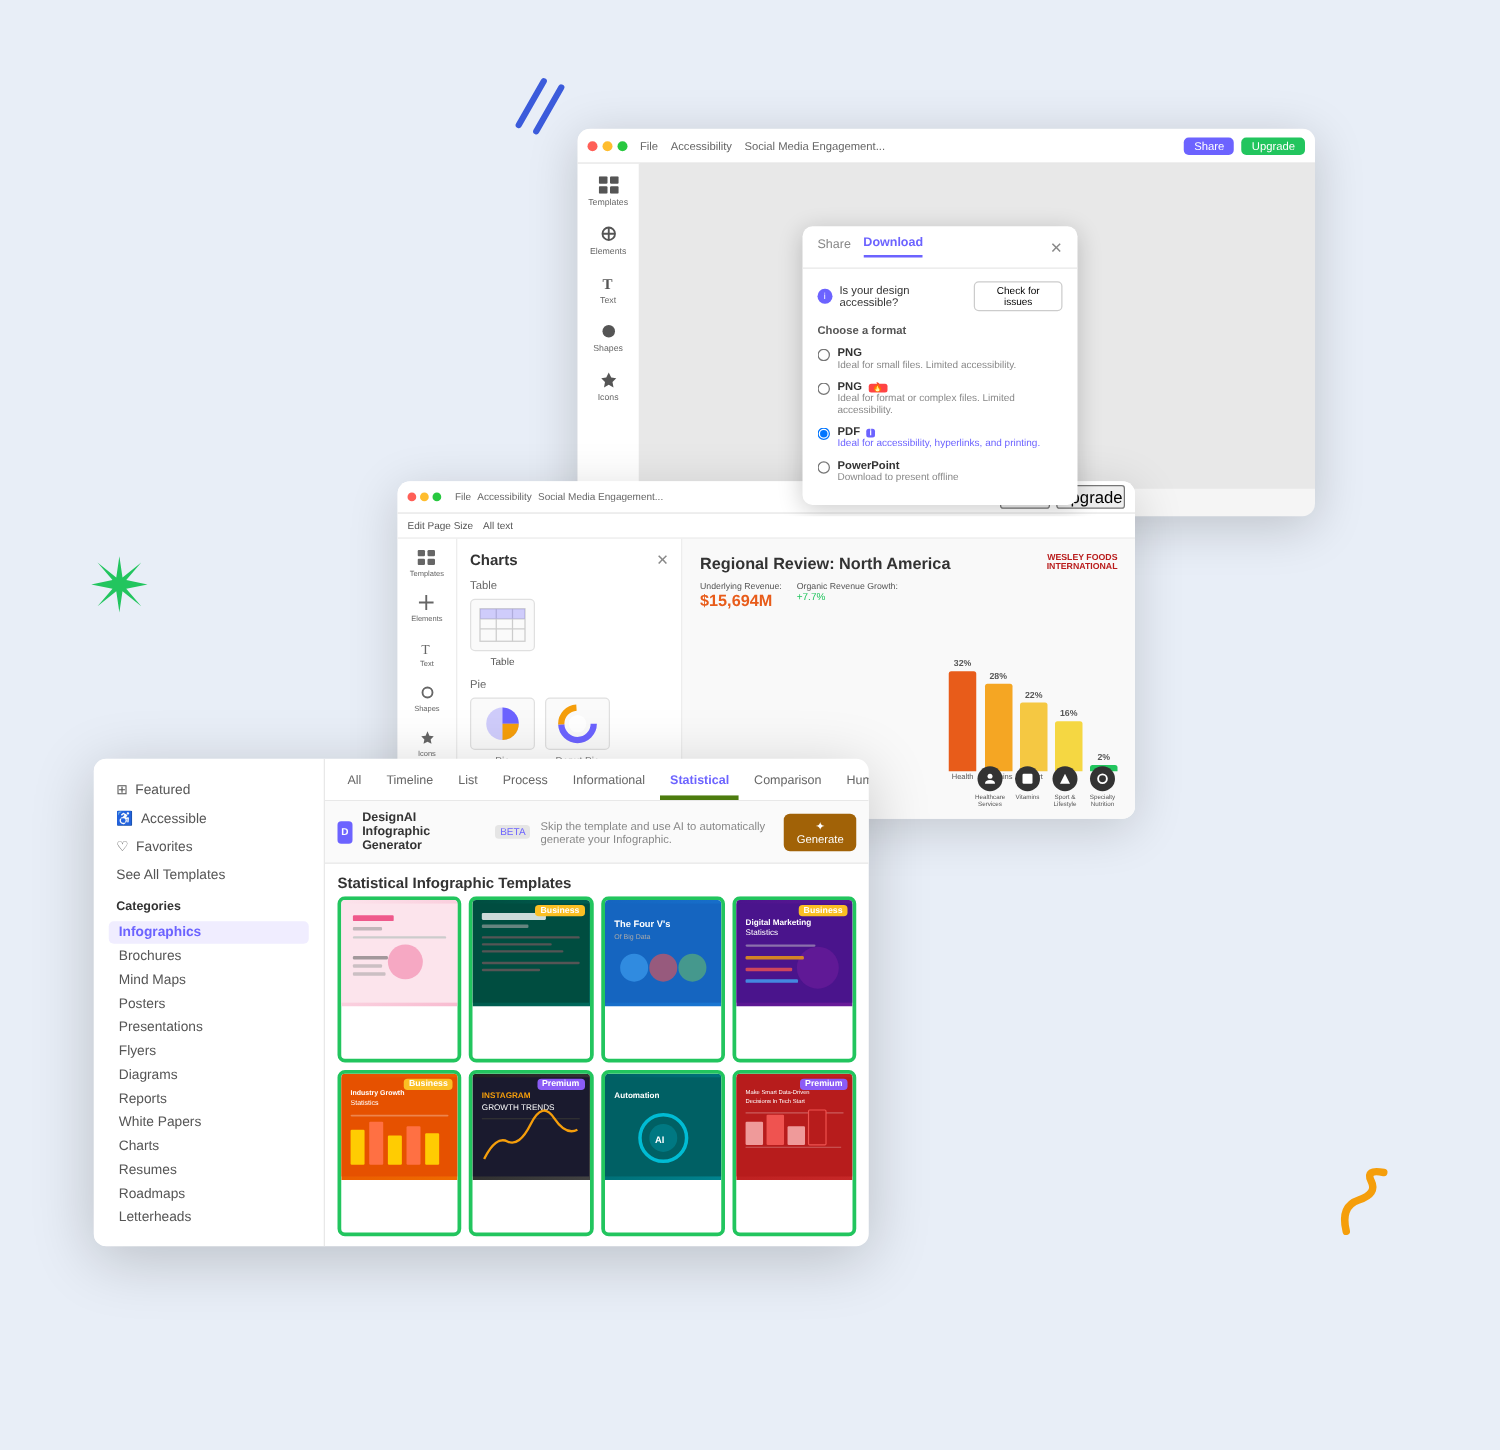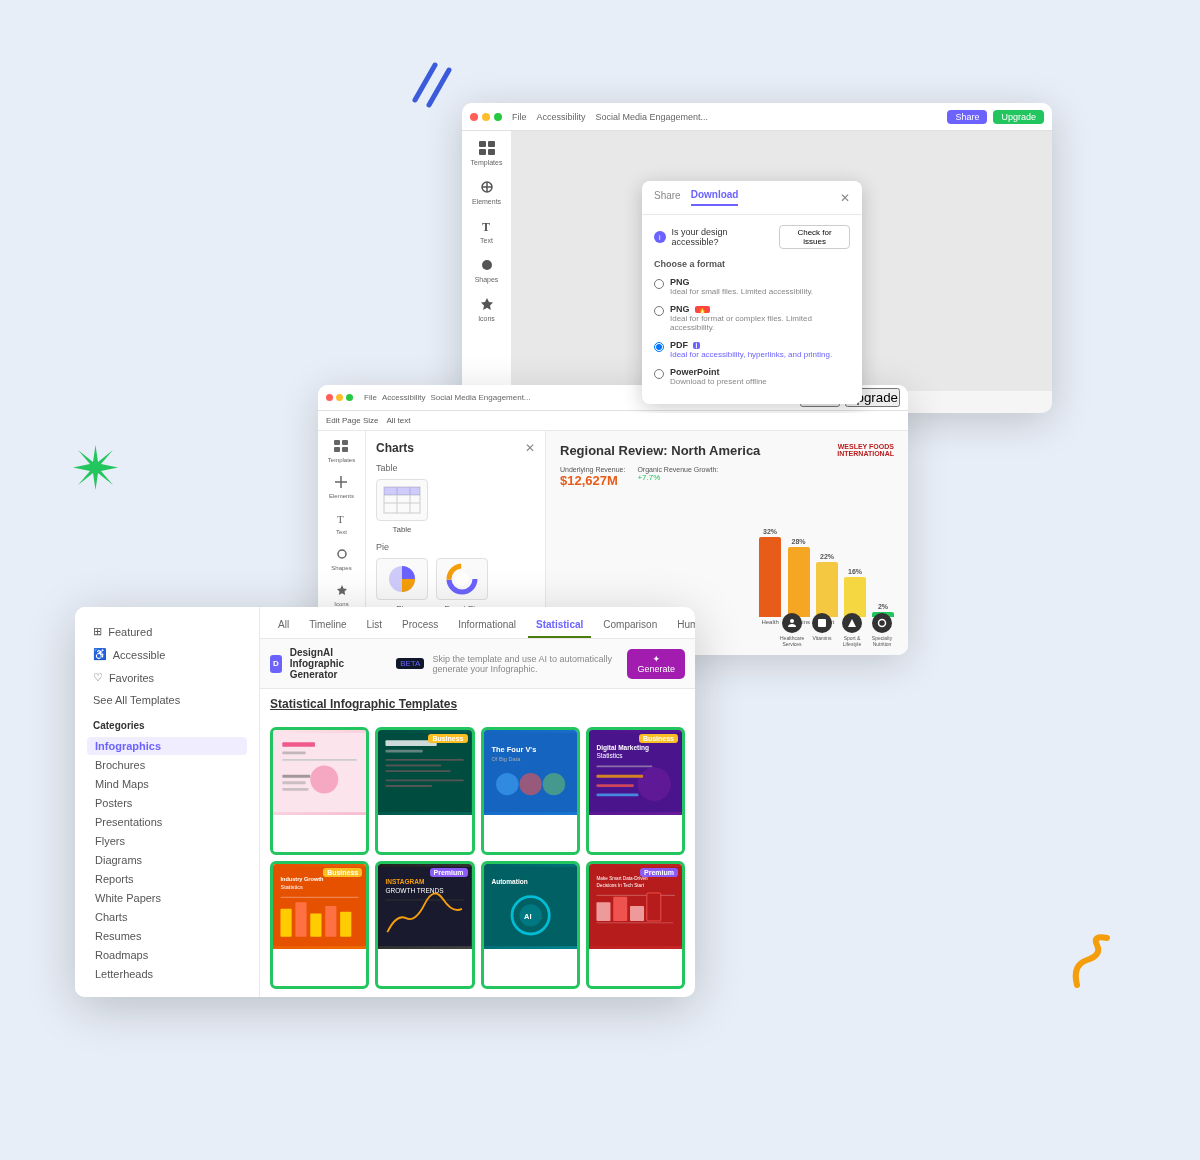--- a/index.html
+++ b/index.html
@@ -443,21 +443,21 @@
     .templates-tab {
       font-size: 10px;
       color: #666;
       padding: 4px 8px 6px;
       border-radius: 4px 4px 0 0;
       cursor: pointer;
       white-space: nowrap;
     }
     .templates-tab.active {
       color: #6c63ff;
-      border-bottom: 2px solid #4d7c0f;
+      border-bottom: 4px solid #4d7c0f;
       font-weight: 600;
     }
     .ai-bar {
       display: flex;
       align-items: center;
       gap: 8px;
       padding: 8px 10px;
       border-bottom: 1px solid #e8e8e8;
       background: #fafafa;
     }
@@ -468,46 +468,45 @@
       border-radius: 3px;
       display: flex;
       align-items: center;
       justify-content: center;
       color: #fff;
       font-size: 8px;
       font-weight: bold;
     }
     .ai-bar-text { font-size: 10px; color: #333; font-weight: 600; }
     .beta-badge {
-      background: #0f172a;
+      background: #e5e5e5;
       color: #6c63ff;
       font-size: 8px;
       padding: 1px 4px;
       border-radius: 3px;
     }
     .ai-bar-desc { font-size: 9px; color: #888; }
     .generate-btn {
       margin-left: auto;
-      background: #a21caf;
+      background: #a16207;
       color: #fff;
       border: none;
       border-radius: 5px;
       font-size: 9px;
       padding: 5px 10px;
       cursor: pointer;
       display: flex;
       align-items: center;
       gap: 4px;
     }
     .section-title {
       font-size: 12px;
       font-weight: 700;
       color: #333;
-      padding: 8px 10px 16px;
-      text-decoration: underline;
+      padding: 8px 10px 4px;
     }
     .templates-grid {
       display: grid;
       grid-template-columns: repeat(4, 1fr);
       gap: 6px;
       padding: 0 10px 8px;
       overflow-y: auto;
       flex: 1;
     }
     .template-card {
@@ -808,21 +807,21 @@
     <div class="right-panel">
       <div class="regional-review-title">
         Regional Review: <span>North America</span>
       </div>
       <div style="position:absolute;top:12px;right:14px;font-size:7px;font-weight:bold;color:#b91c1c;text-align:right;">
         WESLEY FOODS<br>INTERNATIONAL
       </div>
       <div class="metrics-row">
         <div class="metric-block">
           <div class="m-label">Underlying Revenue:</div>
-          <div class="m-value">$12,627M</div>
+          <div class="m-value">$15,694M</div>
         </div>
         <div class="metric-block">
           <div class="m-label">Organic Revenue Growth:</div>
           <div class="m-sub">+7.7%</div>
         </div>
       </div>
 
       <div class="bar-chart">
         <div class="bar-group">
           <div class="bar-pct">32%</div>

